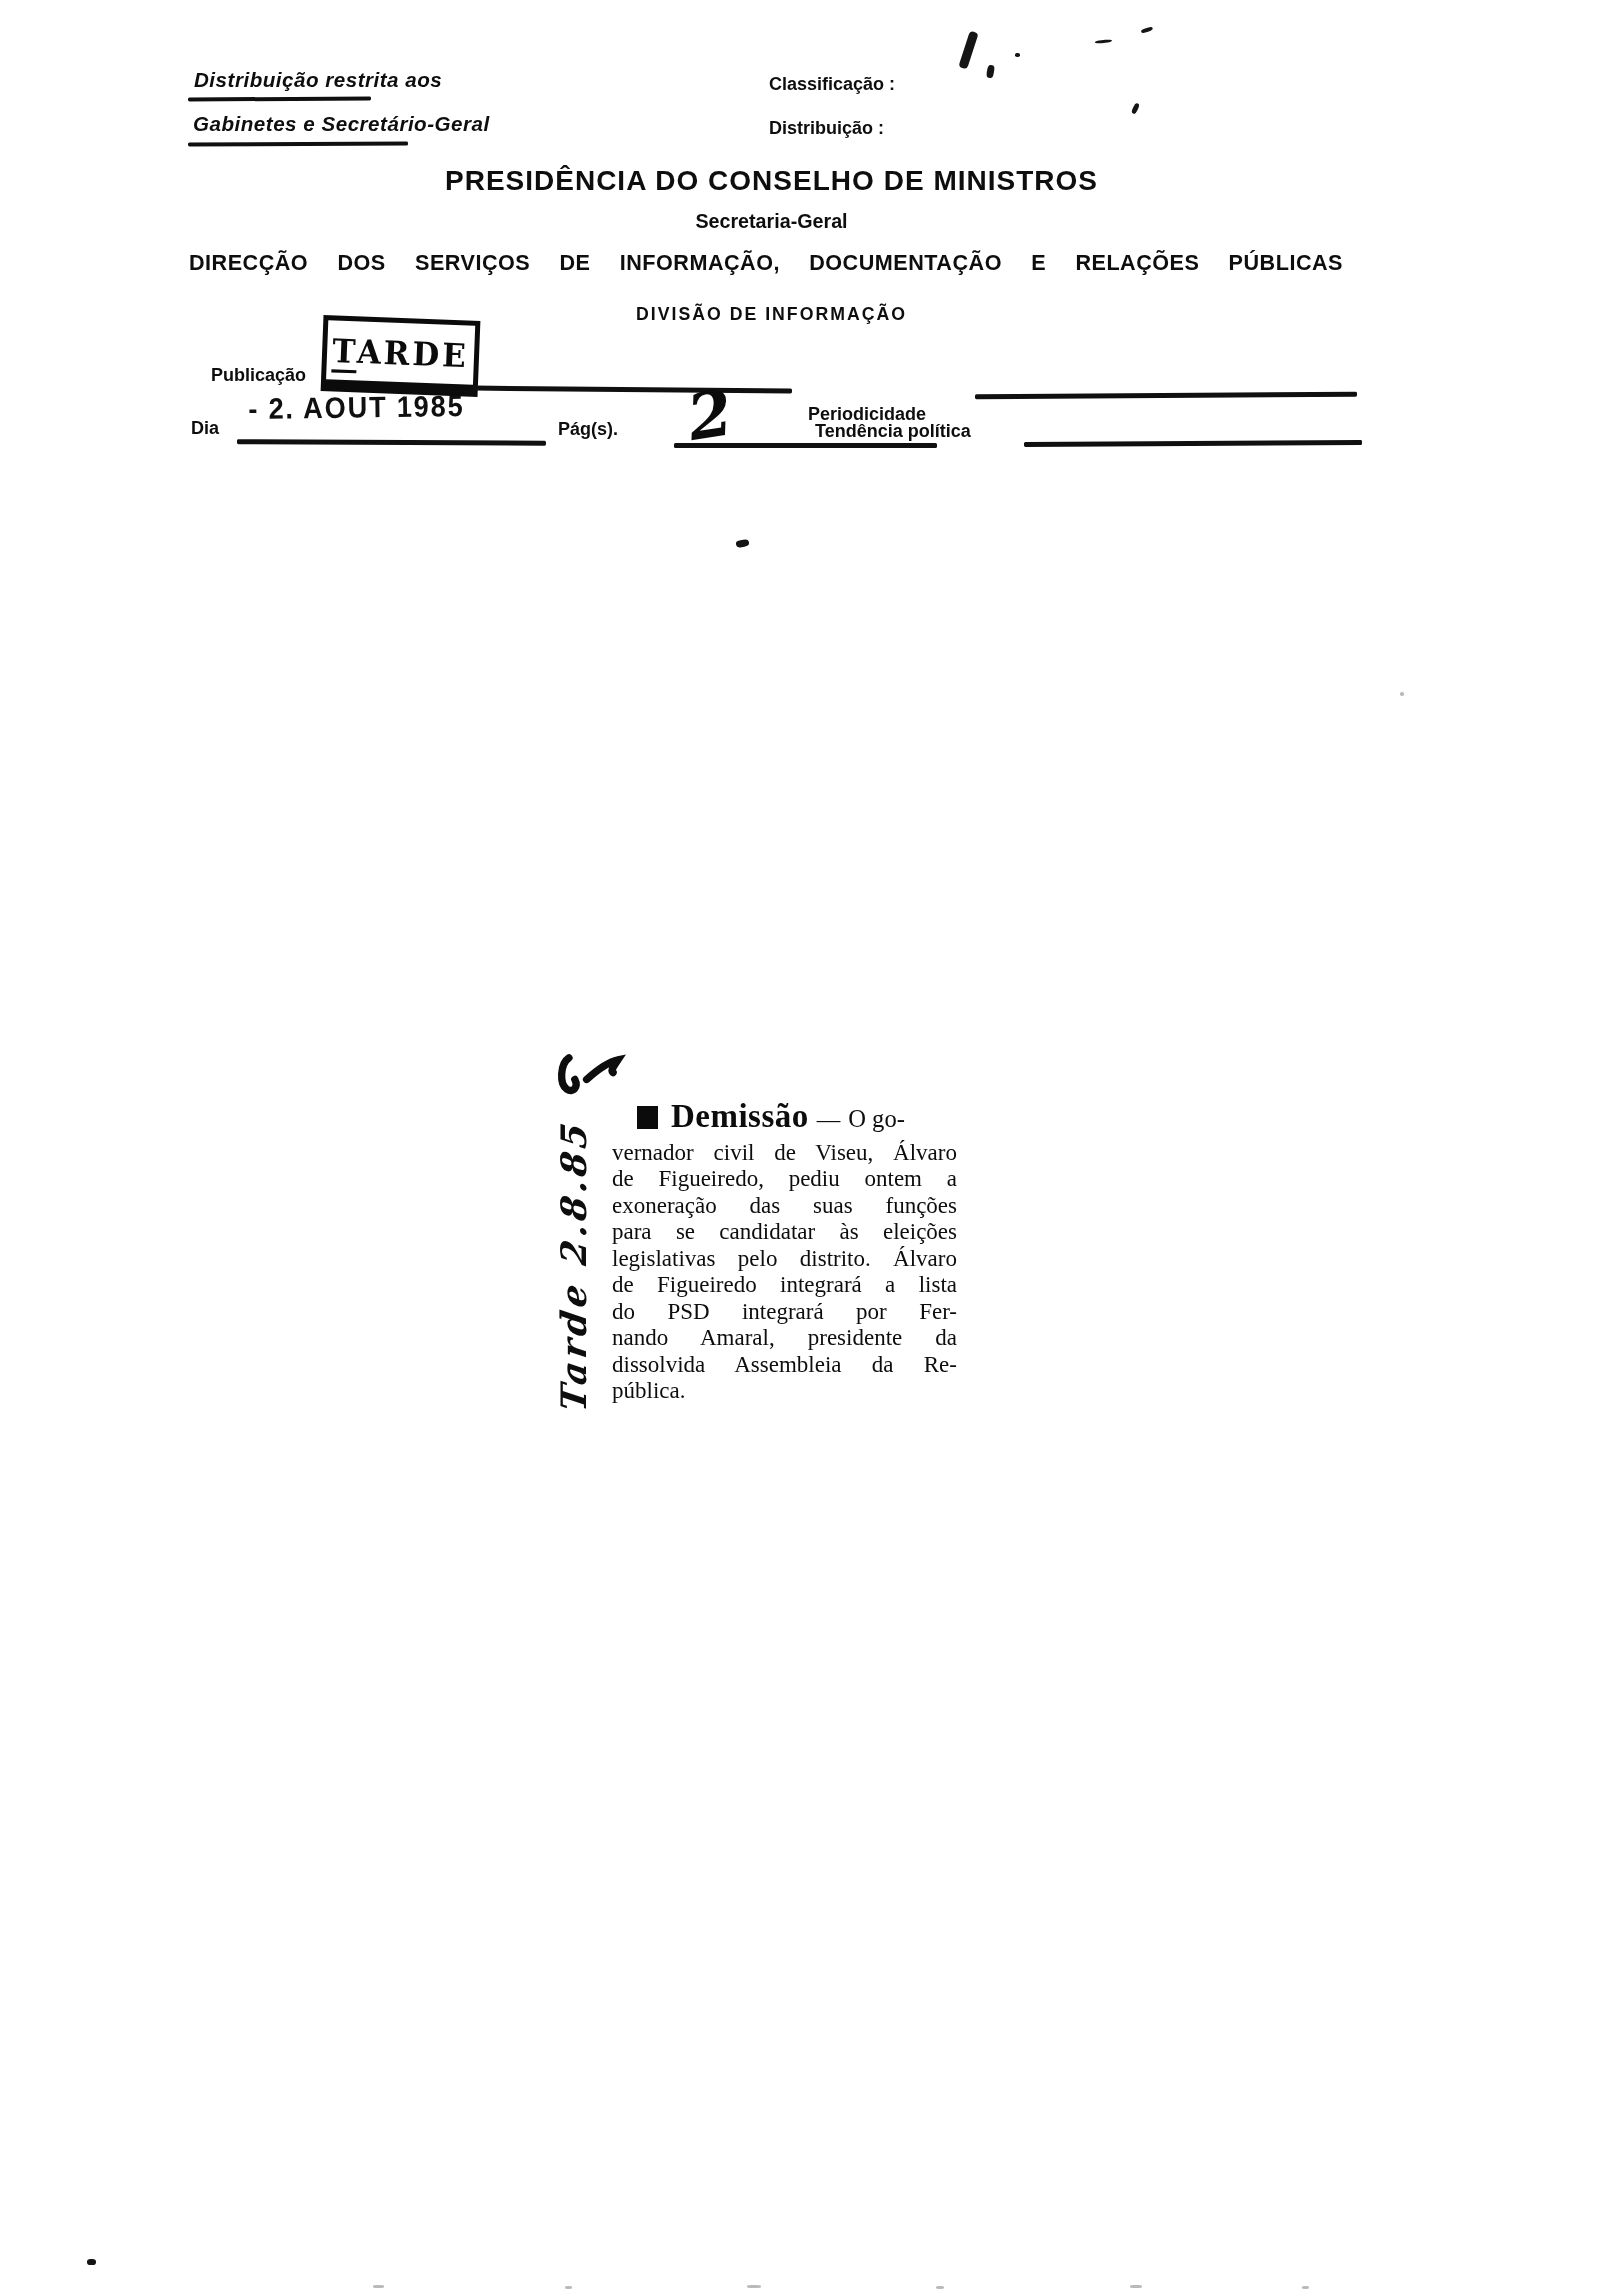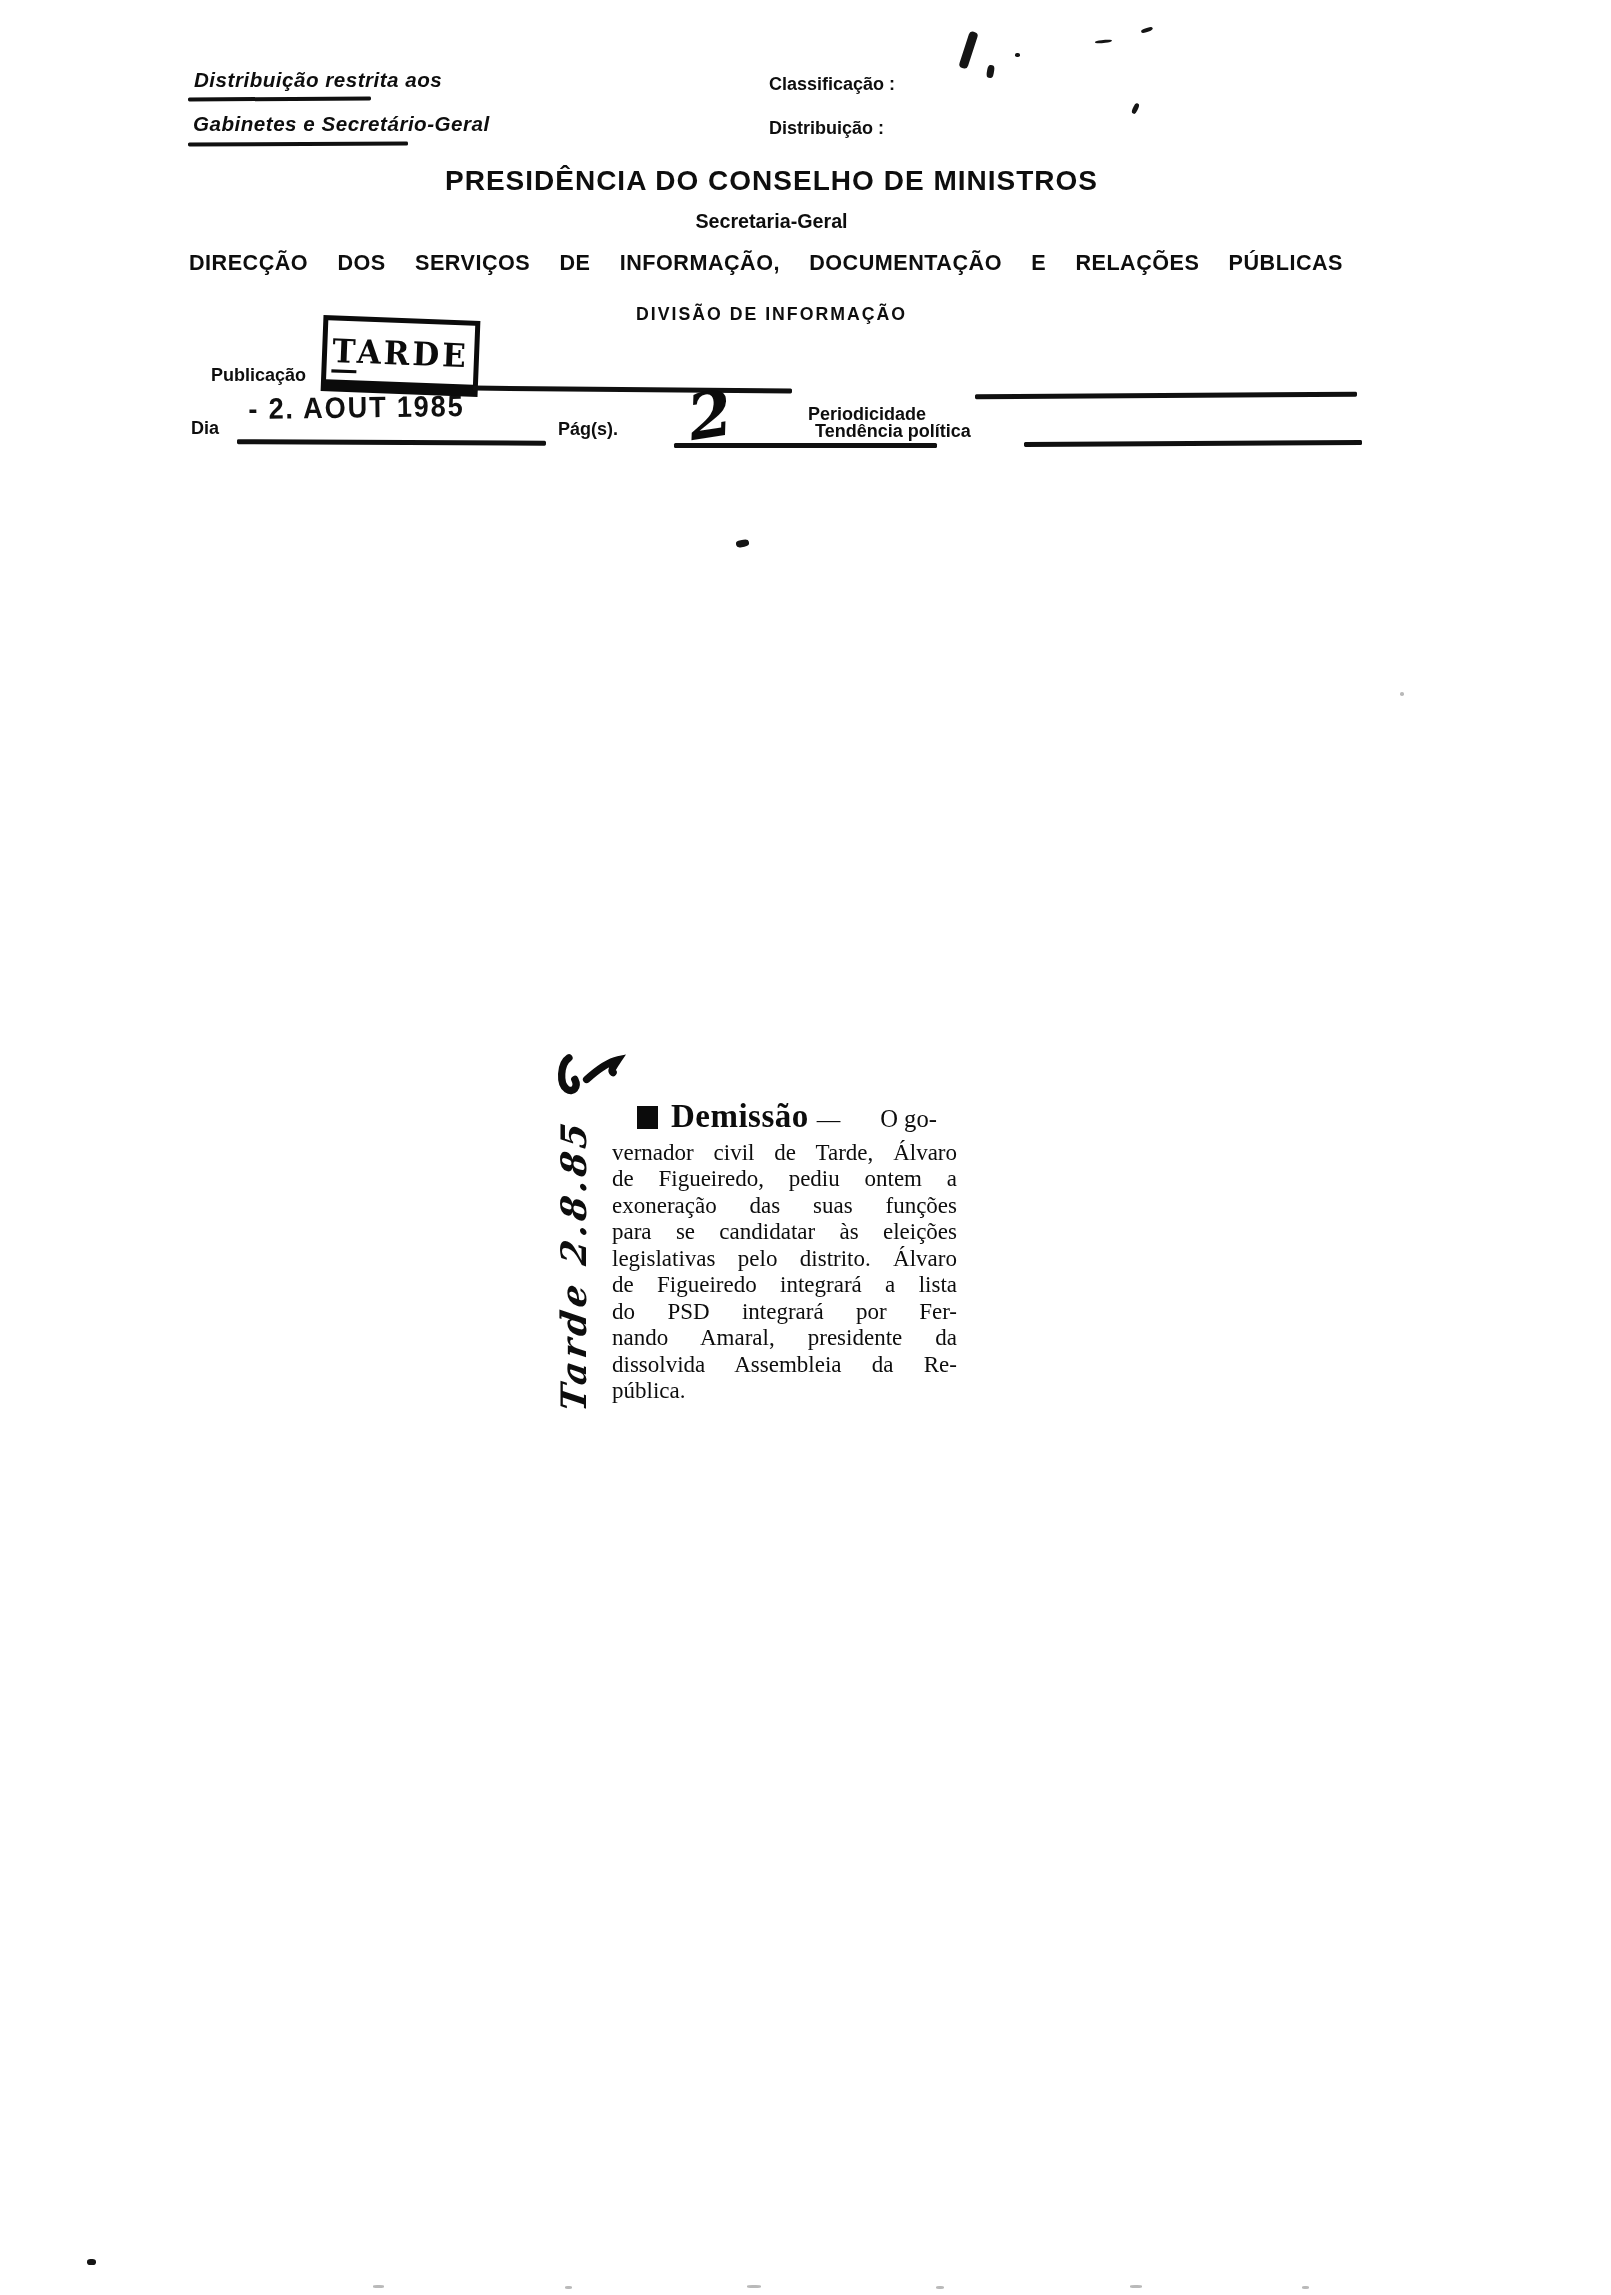--- a/index.html
+++ b/index.html
@@ -47,21 +47,21 @@
   }
   .clip-headline{
     padding-left:24.6px;white-space:nowrap;margin-bottom:4.9px;
   }
   .clip-bullet{
     display:inline-block;width:21.6px;height:22.6px;background:#0b0b0b;
     vertical-align:-2px;margin-right:12.8px;
   }
   .clip-hl-word{font-size:33px;font-weight:700;letter-spacing:0.5px;}
   .clip-hl-dash{font-size:23.6px;padding:0 7.9px;}
-  .clip-hl-lead{font-size:24.6px;margin-left:32px;}
+  .clip-hl-lead{font-size:24.6px;}
   .clip-line{
     font-size:23px;line-height:26.5px;
     text-align:justify;text-align-last:justify;white-space:normal;
   }
   .clip-line.last{text-align-last:left;}
   .handwriting{
     position:absolute;left:419px;top:1242px;width:314px;height:47px;
     transform:rotate(-90deg) skewX(-8deg);
     font-family:"DejaVu Serif",serif;font-style:italic;font-weight:700;
     font-size:35px;letter-spacing:3.9px;color:#0d0d0d;white-space:nowrap;
@@ -117,21 +117,21 @@
 
   <svg class="abs" style="left:555px;top:1049px;" width="74" height="54" viewBox="0 0 150 110">
     <path d="M28,18 C10,30 8,72 24,82 C36,90 48,78 40,62" fill="none" stroke="#0d0d0d" stroke-width="15" stroke-linecap="round"></path>
     <path d="M64,62 C84,44 108,26 128,22 C120,34 112,44 118,48" fill="none" stroke="#0d0d0d" stroke-width="15" stroke-linecap="round"></path>
   </svg>
 
   <div class="clip">
     <div class="clip-headline">
       <span class="clip-bullet"></span><span class="clip-hl-word">Demissão</span><span class="clip-hl-dash">—</span><span class="clip-hl-lead">O go-</span>
     </div>
-    <div class="clip-line">vernador civil de Tarde, Álvaro</div>
+    <div class="clip-line">vernador civil de Viseu, Álvaro</div>
     <div class="clip-line">de Figueiredo, pediu ontem a</div>
     <div class="clip-line">exoneração das suas funções</div>
     <div class="clip-line">para se candidatar às eleições</div>
     <div class="clip-line">legislativas pelo distrito. Álvaro</div>
     <div class="clip-line">de Figueiredo integrará a lista</div>
     <div class="clip-line">do PSD integrará por Fer-</div>
     <div class="clip-line">nando Amaral, presidente da</div>
     <div class="clip-line">dissolvida Assembleia da Re-</div>
     <div class="clip-line last">pública.</div>
   </div>

